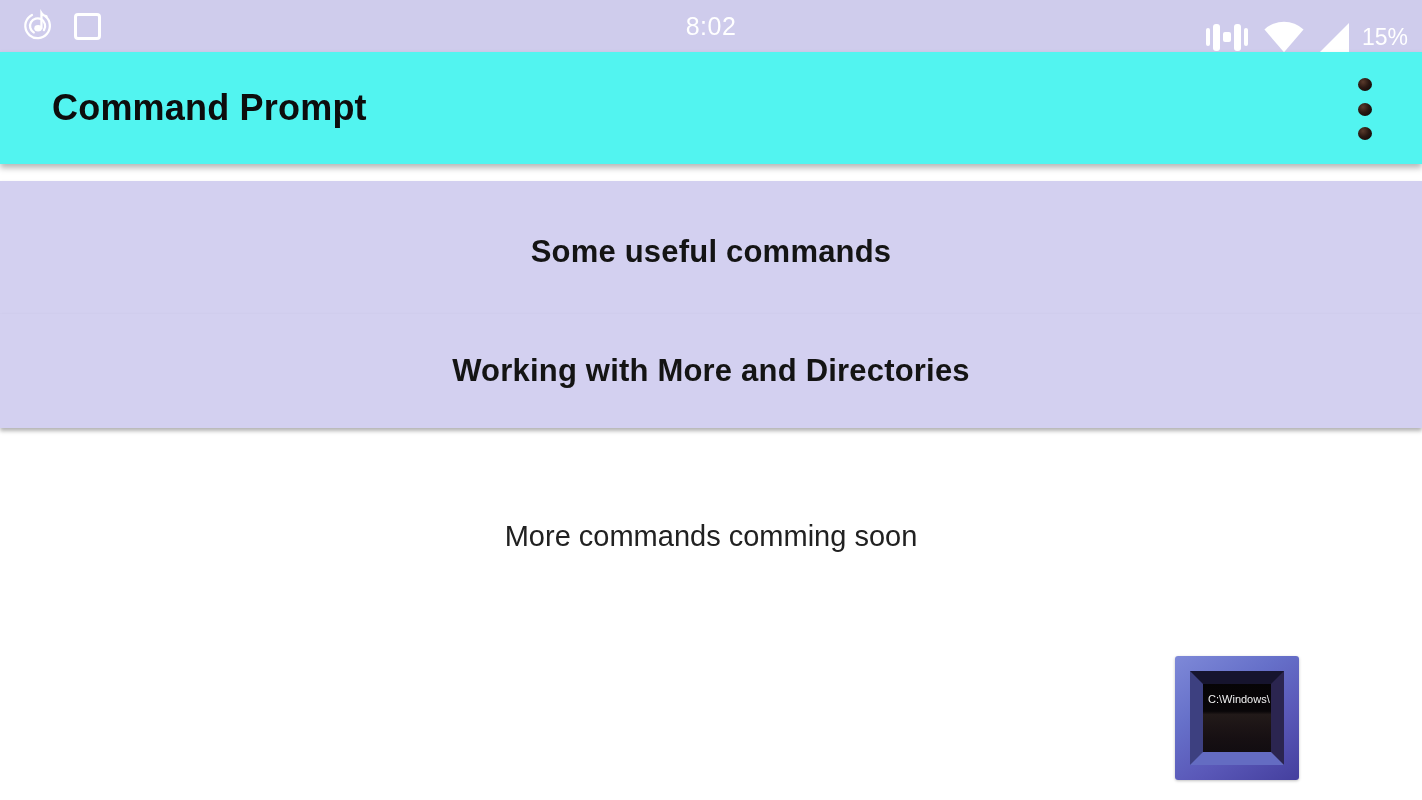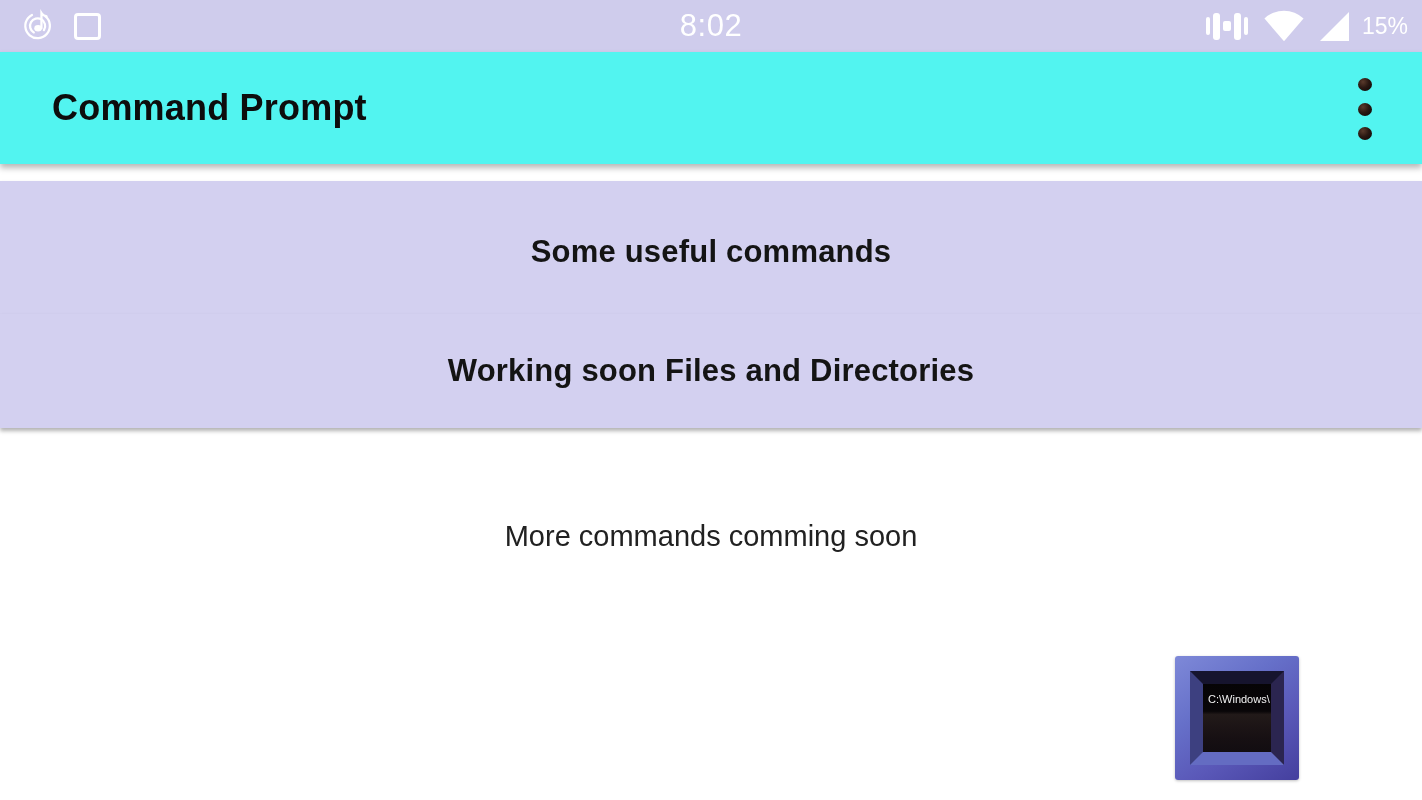--- a/index.html
+++ b/index.html
@@ -20,24 +20,24 @@
     display: flex; align-items: center;
     color: #ffffff;
   }
   .sb-left {
     position: absolute; left: 22px; top: 0; height: 52px;
     display: flex; align-items: center; gap: 18px;
   }
   .sb-time {
     position: absolute; left: 0; right: 0; top: 0; height: 52px;
     display: flex; align-items: center; justify-content: center;
-    font-size: 31px; font-weight: 400; color: #ffffff; letter-spacing: 0.5px;
+    font-size: 25px; font-weight: 400; color: #ffffff; letter-spacing: 0.5px;
   }
   .sb-right {
-    position: absolute; right: 14px; top: 0; height: 52px;
+    position: absolute; right: 14px; top: 11px; height: 52px;
     display: flex; align-items: center; gap: 13px;
   }
   .sb-battery-text { font-size: 23px; color: #ffffff; }
 
   .icon-square {
     width: 27px; height: 27px;
     border: 3px solid #ffffff; border-radius: 4px;
   }
 
   
@@ -167,21 +167,21 @@
     <h1>Command Prompt</h1>
     <button class="overflow-btn">
       <span class="dot"></span>
       <span class="dot"></span>
       <span class="dot"></span>
     </button>
   </header>
 
   <button class="menu-btn pos1">Some useful commands</button>
 
-  <button class="menu-btn pos2">Working soon Files and Directories</button>
+  <button class="menu-btn pos2">Working with More and Directories</button>
 
   <p class="coming-soon">More commands comming soon</p>
 
   <div class="cmd-logo">
     <div class="cmd-bevel">
       <div class="cmd-screen">
         <span class="cmd-screen-text">C:\Windows\</span>
       </div>
     </div>
   </div>

